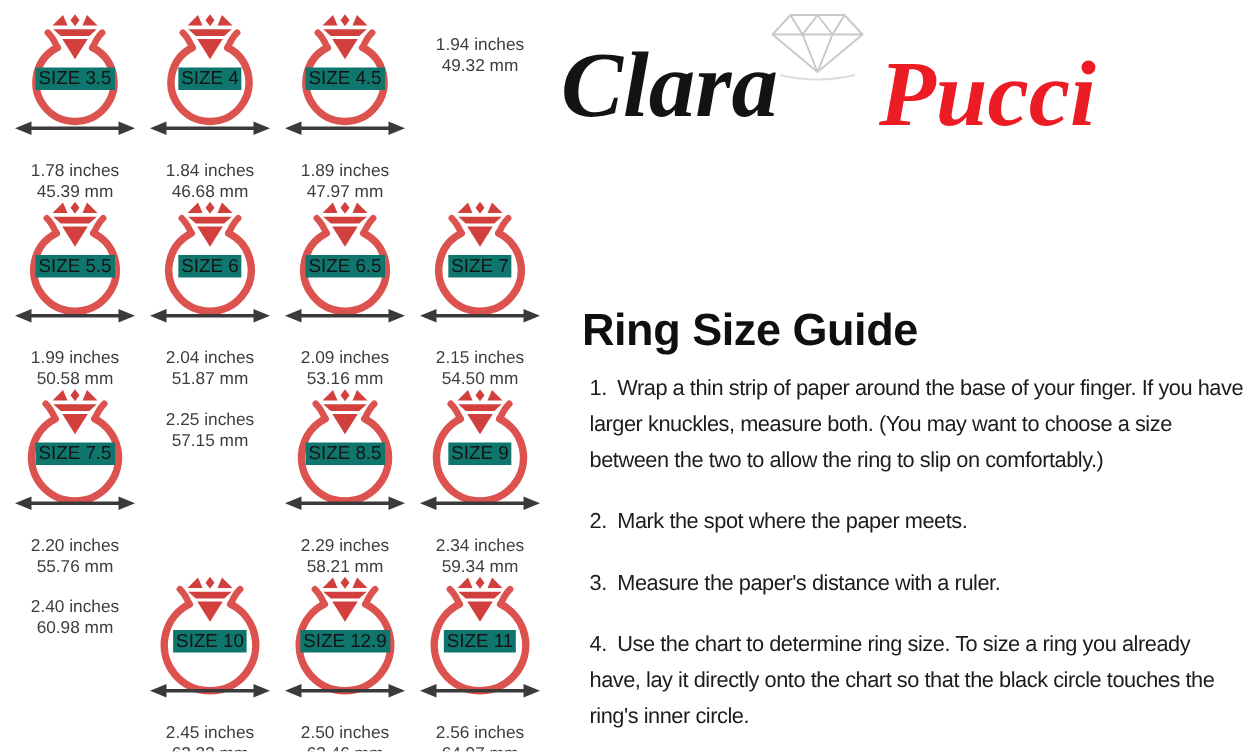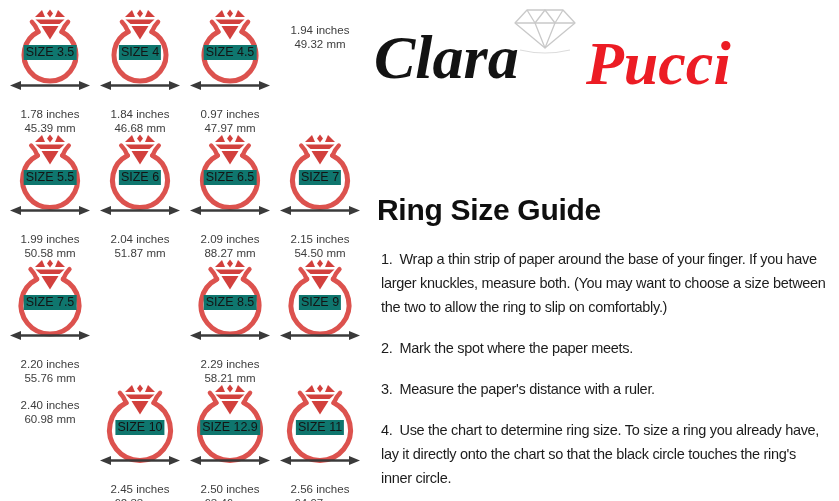--- a/index.html
+++ b/index.html
@@ -29,28 +29,28 @@
   .meas{margin-top:15px;text-align:center;font-size:11.5px;line-height:14px;color:#3d3d3d;}
   
   .logo{position:absolute;left:374px;top:6px;width:430px;height:100px;}
   .diamond-logo{position:absolute;left:138px;top:0px;}
   .brand{position:absolute;font-family:"Liberation Serif", serif;
          font-style:italic;font-weight:bold;font-size:62px;line-height:1;white-space:nowrap;}
   .brand-first{left:0px;top:20px;color:#131313;}
   .brand-second{left:212px;top:26px;color:var(--brand-red);}
   
   .title{
-    position:absolute;left:377px;top:193px;margin:0;
+    position:absolute;left:377px;top:193px;margin:11px;
     font-size:30px;font-weight:700;letter-spacing:-0.3px;color:#0f0f0f;
   }
   #instructions{
     position:absolute;left:377px;top:247px;width:452px;
     font-size:14.5px;line-height:24px;letter-spacing:-0.3px;color:#1c1c1c;
   }
-  #instructions p{margin:0 0 17px 4px;}
+  #instructions p{margin:0 0 17px 16px;}
   .num{margin-right:7px;}
 </style>
 </head>
 <body>
 
 <div class="page" style="--ring-red: #DC524E; --gem-red: #D2403D; --brand-red: #EC1C24;">
 
   <div id="ring-grid">
   <div class="cell">
     <div class="ringwrap">
@@ -121,21 +121,21 @@
         </g>
         <g>
           <line class="arrow-line" x1="12" y1="77.5" x2="76" y2="77.5"></line>
           <polygon class="arrow-head" points="4,77.5 15,73 15,82"></polygon>
           <polygon class="arrow-head" points="84,77.5 73,73 73,82"></polygon>
         </g>
       </svg>
       <div class="sizelabel">SIZE 4.5</div>
     </div>
     <div class="meas">
-      <div>0.97 inches</div>
+      <div>1.89 inches</div>
       <div>47.97 mm</div>
     </div>
   </div>
 
   <div class="cell">
     <div class="meas">
       <div>1.94 inches</div>
       <div>49.32 mm</div>
     </div>
   </div>
@@ -210,21 +210,21 @@
         <g>
           <line class="arrow-line" x1="12" y1="77.5" x2="76" y2="77.5"></line>
           <polygon class="arrow-head" points="4,77.5 15,73 15,82"></polygon>
           <polygon class="arrow-head" points="84,77.5 73,73 73,82"></polygon>
         </g>
       </svg>
       <div class="sizelabel">SIZE 6.5</div>
     </div>
     <div class="meas">
       <div>2.09 inches</div>
-      <div>88.27 mm</div>
+      <div>53.16 mm</div>
     </div>
   </div>
 
   <div class="cell">
     <div class="ringwrap">
       <svg width="88" height="84" viewBox="0 0 88 84">
         <path class="band" d="M 56.5,22.5 A 27.5 27.5 0 1 1 31.5,22.5"></path>
         <path class="horn horn-l" d="M 31.5,22.5 Q 28.8,16.0 25.2,12.5"></path>
         <path class="horn horn-r" d="M 56.5,22.5 Q 59.2,16.0 62.8,12.5"></path>
         <g class="gem" transform="translate(29,1)">
@@ -269,20 +269,24 @@
       </svg>
       <div class="sizelabel">SIZE 7.5</div>
     </div>
     <div class="meas">
       <div>2.20 inches</div>
       <div>55.76 mm</div>
     </div>
   </div>
 
   <div class="cell">
+    <div class="meas">
+      <div>2.25 inches</div>
+      <div>57.15 mm</div>
+    </div>
   </div>
 
   <div class="cell">
     <div class="ringwrap">
       <svg width="88" height="84" viewBox="0 0 88 84">
         <path class="band" d="M 57.2,21.2 A 29 29 0 1 1 30.8,21.2"></path>
         <path class="horn horn-l" d="M 30.8,21.2 Q 28.1,14.7 24.5,11.2"></path>
         <path class="horn horn-r" d="M 57.2,21.2 Q 59.9,14.7 63.5,11.2"></path>
         <g class="gem" transform="translate(29,1)">
           <polygon points="0,8 7,1 10,8"></polygon>
@@ -318,20 +322,24 @@
           <polygon points="0.5,10.5 29.5,10.5 24.5,15 5.5,15"></polygon>
           <polygon points="6.5,17 23.5,17 15,30.5"></polygon>
         </g>
         <g>
           <line class="arrow-line" x1="12" y1="77.5" x2="76" y2="77.5"></line>
           <polygon class="arrow-head" points="4,77.5 15,73 15,82"></polygon>
           <polygon class="arrow-head" points="84,77.5 73,73 73,82"></polygon>
         </g>
       </svg>
       <div class="sizelabel">SIZE 9</div>
+    </div>
+    <div class="meas">
+      <div>2.34 inches</div>
+      <div>59.34 mm</div>
     </div>
   </div>
 
   <div class="cell">
     <div class="meas">
       <div>2.40 inches</div>
       <div>60.98 mm</div>
     </div>
   </div>
 

